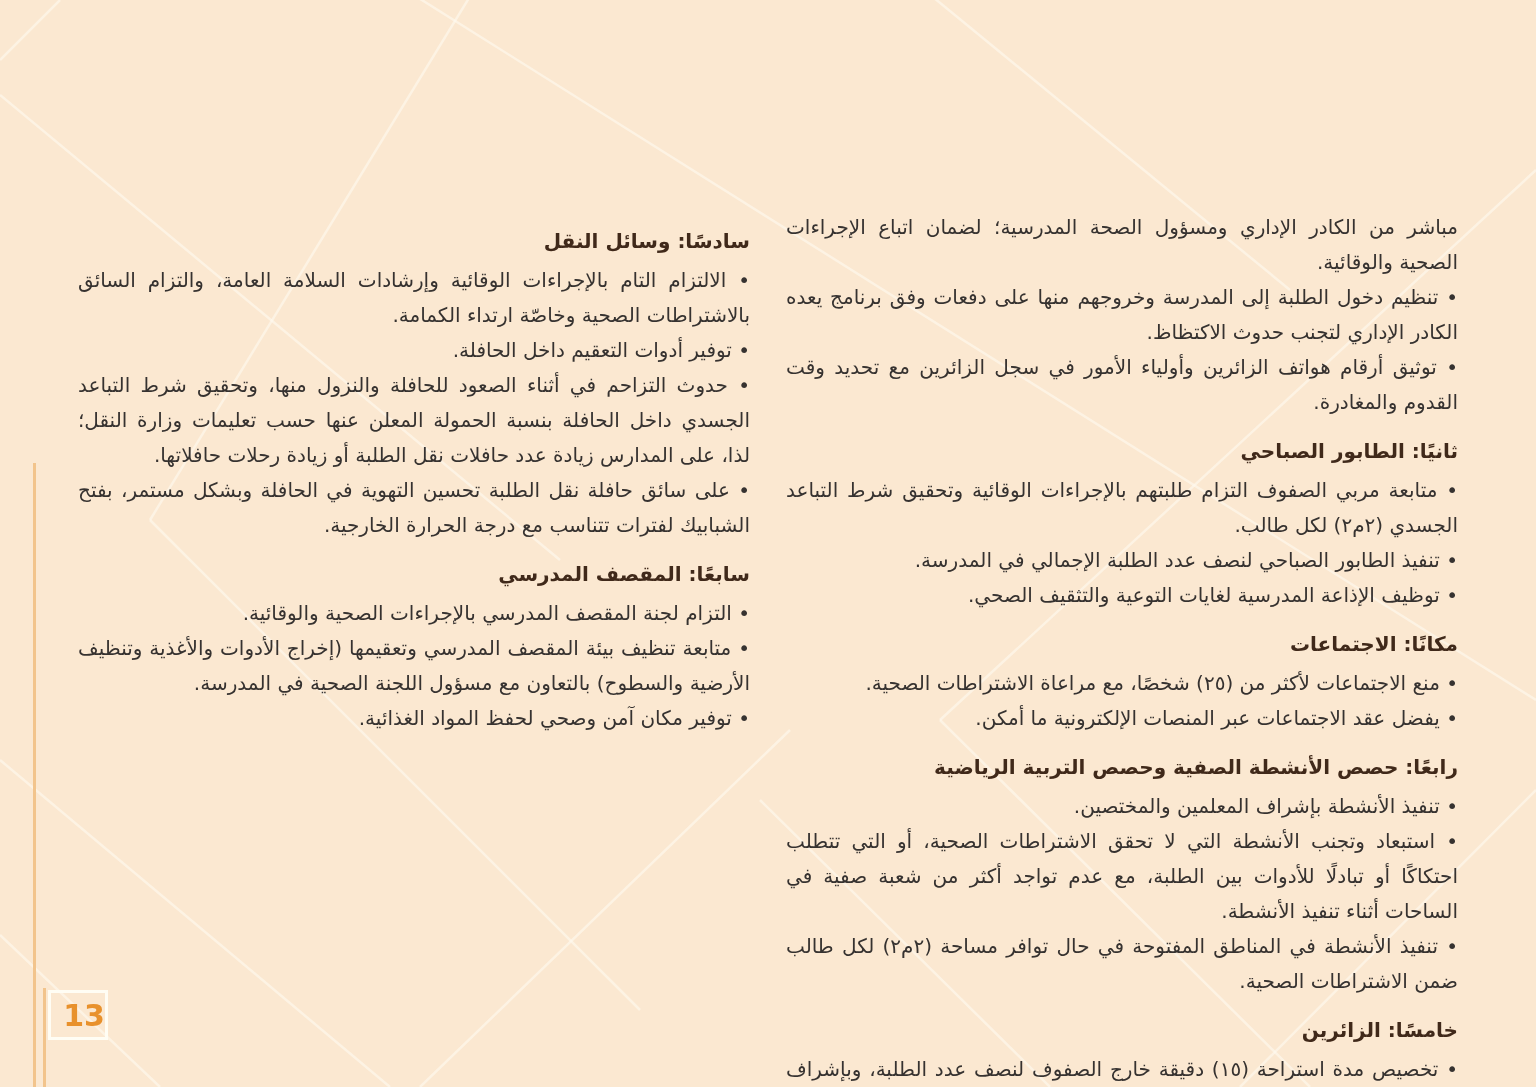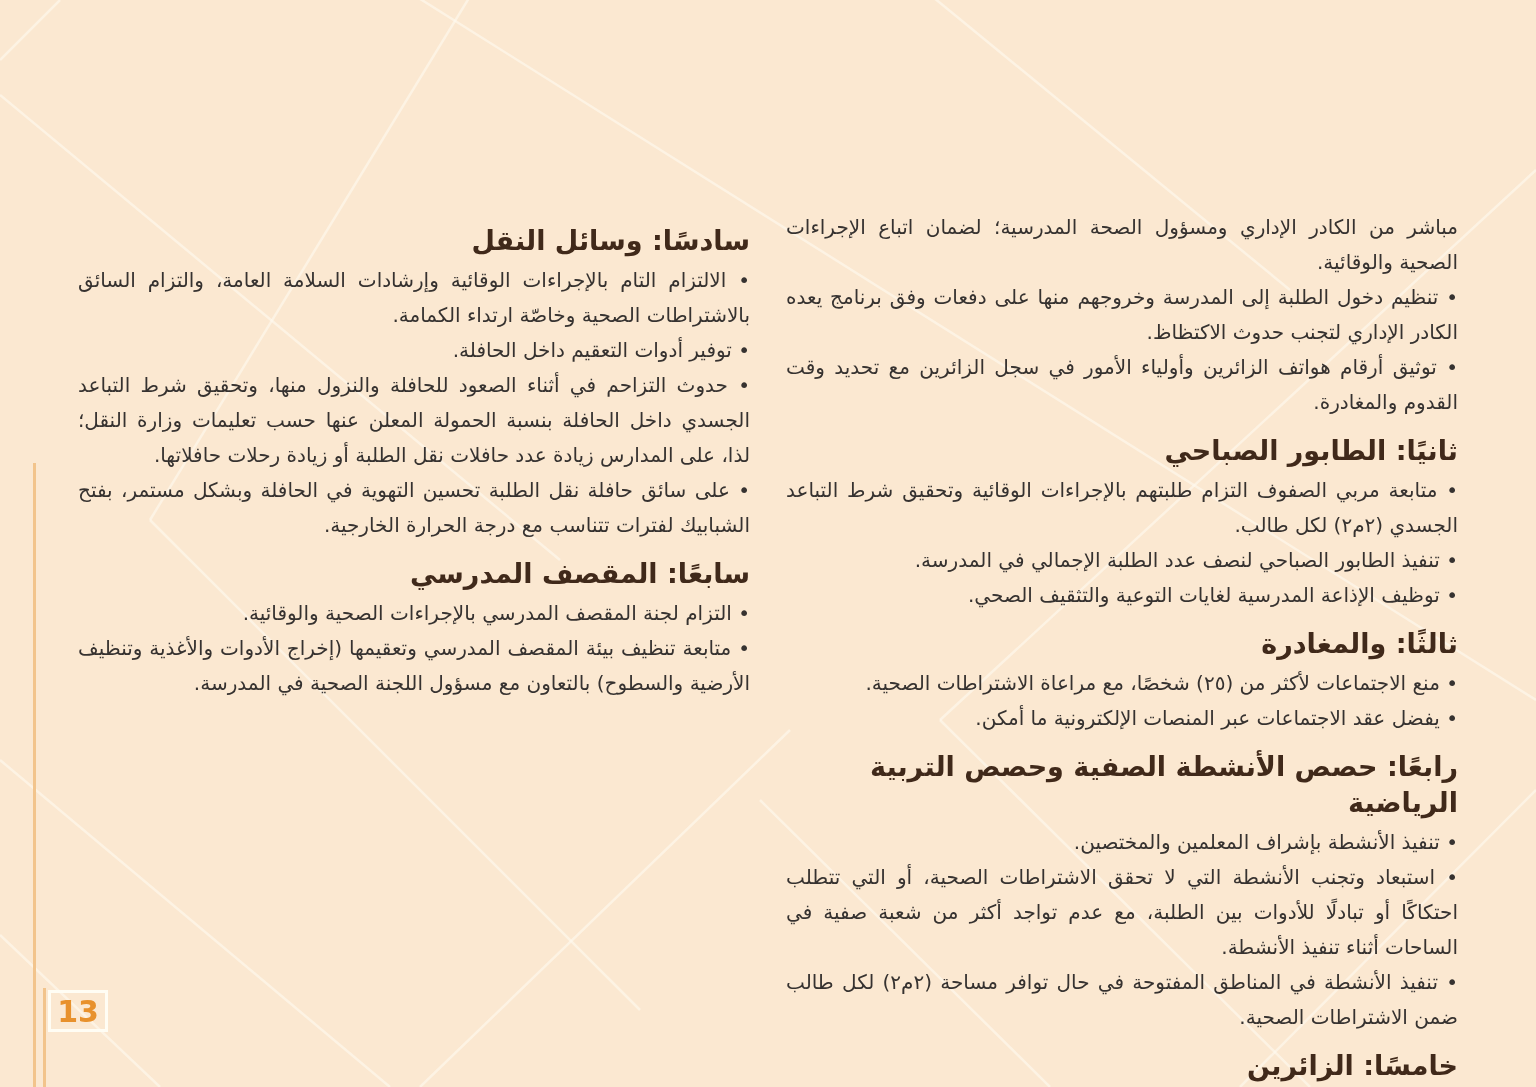--- a/index.html
+++ b/index.html
@@ -26,21 +26,21 @@
     position: absolute;
     top: 210px;
     right: 78px;
     left: 78px;
     display: flex;
     gap: 36px;
   }
   .col { flex: 1 1 0; min-width: 0; }
 
   .heading {
-    font-size: 27px;
+    font-size: 20px;
     font-weight: 700;
     color: var(--heading-text, #40291a);
     line-height: 36px;
     margin: 13px 0 4px 0;
     text-align: right;
   }
   .para {
     font-size: 20px;
     color: var(--body-text, #363230);
     line-height: 35px;
@@ -64,26 +64,26 @@
     right: 1490px; 
     width: 3px;
     background: var(--accent-line, #f2c48c);
   }
 
   .pagenum-box {
     position: absolute;
     top: 990px;
     right: 1428px; 
     width: 60px;
-    height: 42px;
+    height: 50px;
     border: 3px solid var(--box-border, #fffdf4);
     box-sizing: border-box;
     display: flex;
     align-items: center;
-    justify-content: center;
+    justify-content: flex-start;
   }
   .pagenum {
     font-size: 30px;
     font-weight: 700;
     color: var(--page-number, #e8912c);
     direction: ltr;
   }
 </style>
 </head>
 <body>
@@ -110,39 +110,40 @@
 
   <div class="content">
     <div class="col">
         <div class="para">مباشر من الكادر الإداري ومسؤول الصحة المدرسية؛ لضمان اتباع الإجراءات الصحية والوقائية.</div>
         <div class="para">• تنظيم دخول الطلبة إلى المدرسة وخروجهم منها على دفعات وفق برنامج يعده الكادر الإداري لتجنب حدوث الاكتظاظ.</div>
         <div class="para">• توثيق أرقام هواتف الزائرين وأولياء الأمور في سجل الزائرين مع تحديد وقت القدوم والمغادرة.</div>
         <div class="heading">ثانيًا: الطابور الصباحي</div>
         <div class="para">• متابعة مربي الصفوف التزام طلبتهم بالإجراءات الوقائية وتحقيق شرط التباعد الجسدي (٢م٢) لكل طالب.</div>
         <div class="para">• تنفيذ الطابور الصباحي لنصف عدد الطلبة الإجمالي في المدرسة.</div>
         <div class="para">• توظيف الإذاعة المدرسية لغايات التوعية والتثقيف الصحي.</div>
-        <div class="heading">ثالثًا: والمغادرة</div>
+        <div class="heading">مكانًا: الاجتماعات</div>
         <div class="para">• منع الاجتماعات لأكثر من (٢٥) شخصًا، مع مراعاة الاشتراطات الصحية.</div>
         <div class="para">• يفضل عقد الاجتماعات عبر المنصات الإلكترونية ما أمكن.</div>
         <div class="heading">رابعًا: حصص الأنشطة الصفية وحصص التربية الرياضية</div>
         <div class="para">• تنفيذ الأنشطة بإشراف المعلمين والمختصين.</div>
         <div class="para">• استبعاد وتجنب الأنشطة التي لا تحقق الاشتراطات الصحية، أو التي تتطلب احتكاكًا أو تبادلًا للأدوات بين الطلبة، مع عدم تواجد أكثر من شعبة صفية في الساحات أثناء تنفيذ الأنشطة.</div>
         <div class="para">• تنفيذ الأنشطة في المناطق المفتوحة في حال توافر مساحة (٢م٢) لكل طالب ضمن الاشتراطات الصحية.</div>
         <div class="heading">خامسًا: الزائرين</div>
         <div class="para">• تخصيص مدة استراحة (١٥) دقيقة خارج الصفوف لنصف عدد الطلبة، وبإشراف مباشر من المعلمين المناوبين.</div>
       </div>
     <div class="col">
         <div class="heading">سادسًا: وسائل النقل</div>
         <div class="para">• الالتزام التام بالإجراءات الوقائية وإرشادات السلامة العامة، والتزام السائق بالاشتراطات الصحية وخاصّة ارتداء الكمامة.</div>
         <div class="para">• توفير أدوات التعقيم داخل الحافلة.</div>
         <div class="para">• حدوث التزاحم في أثناء الصعود للحافلة والنزول منها، وتحقيق شرط التباعد الجسدي داخل الحافلة بنسبة الحمولة المعلن عنها حسب تعليمات وزارة النقل؛ لذا، على المدارس زيادة عدد حافلات نقل الطلبة أو زيادة رحلات حافلاتها.</div>
         <div class="para">• على سائق حافلة نقل الطلبة تحسين التهوية في الحافلة وبشكل مستمر، بفتح الشبابيك لفترات تتناسب مع درجة الحرارة الخارجية.</div>
         <div class="heading">سابعًا: المقصف المدرسي</div>
         <div class="para">• التزام لجنة المقصف المدرسي بالإجراءات الصحية والوقائية.</div>
         <div class="para">• متابعة تنظيف بيئة المقصف المدرسي وتعقيمها (إخراج الأدوات والأغذية وتنظيف الأرضية والسطوح) بالتعاون مع مسؤول اللجنة الصحية في المدرسة.</div>
+        <div class="para">• توفير مكان آمن وصحي لحفظ المواد الغذائية.</div>
       </div>
   </div>
 
   <div class="accent-line-right"></div>
   <div class="accent-line-left"></div>
 
   <div class="pagenum-box">
     <span class="pagenum">13</span>
   </div>
 

